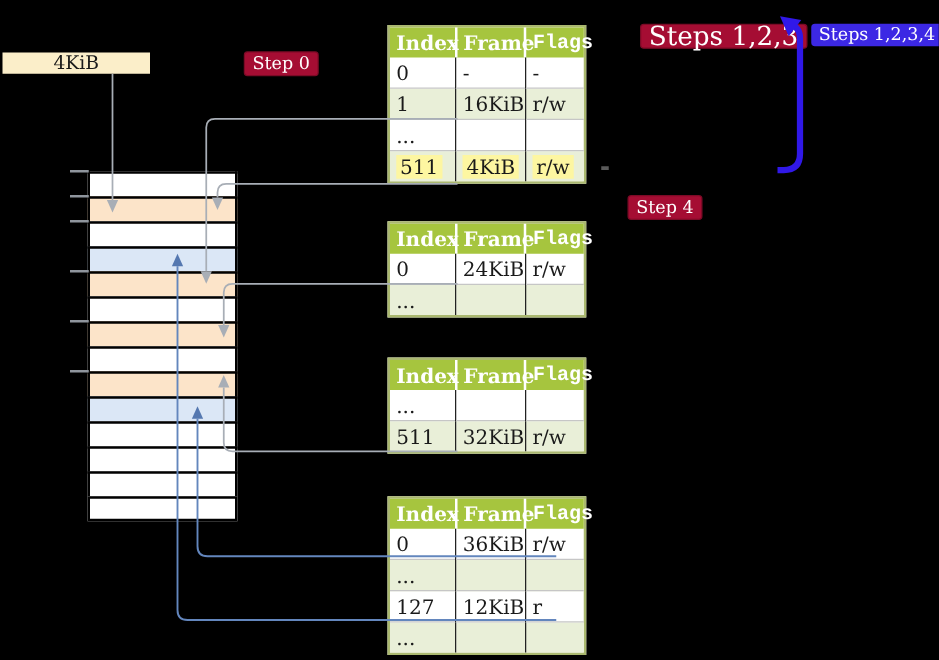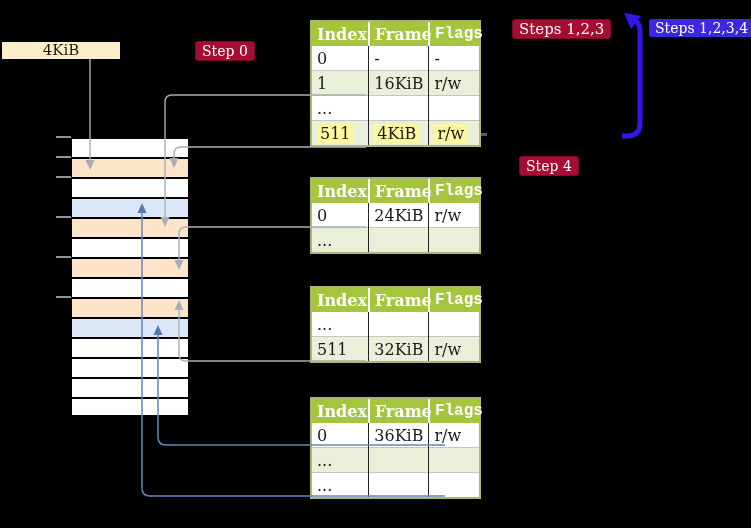--- a/index.html
+++ b/index.html
@@ -13,43 +13,43 @@
   
   .strip{position:absolute;left:70px;top:137px;width:120px;}
   .strip .row{height:20px;box-sizing:border-box;border:2px solid #000;border-bottom:none;}
   .strip .row:last-child{border-bottom:2px solid #000;}
   .c-white{background:#ffffff;}
   .c-orange{background:#fce4c9;}
   .c-blue{background:#dbe7f6;}
   .tick{position:absolute;left:56px;width:15px;height:2px;background:#8f959d;}
 
   
-  .ptable{position:absolute;left:310px;width:171px;box-sizing:border-box;
+  .ptable{position:absolute;left:310px;width:159px;box-sizing:border-box;
     border:2px solid #aab86f;background:#fff;}
   .ptable table{border-collapse:collapse;width:100%;table-layout:fixed;}
   .ptable th{background:#a6c53e;color:#fff;font-weight:bold;font-size:16px;
     text-align:left;padding:0 5px;height:24px;border-right:2px solid #fff;}
   .ptable th:last-child{border-right:none;font-family:Liberation Mono, monospace;}
   .ptable td{font-size:16px;color:#1a1a1a;padding:0 5px;height:24px;
     border-right:1px solid #222;}
   .ptable td:last-child{border-right:none;}
   .ptable tbody tr + tr td{border-top:1px solid #c6c6c6;}
   .ptable tbody tr:nth-child(even) td{background:#e9efd8;}
   .ptable col.c1{width:34%;} .ptable col.c2{width:36%;} .ptable col.c3{width:30%;}
   .hl{background:#fdf6a1;padding:0 3px;}
 
   
   .badge{position:absolute;color:#fff;font-size:14px;line-height:16px;
     padding:1px 6px;border-radius:3px;white-space:nowrap;}
   .badge.red{background:#a50d33;border:1px solid #7c0a26;}
   .badge.blue{background:#3c28e4;}
   #badge-step0{left:195px;top:41px;}
-  #badge-steps123{left:512px;top:19px;font-size:15px;}
+  #badge-steps123{left:512px;top:19px;font-size:21px;}
   #badge-steps1234{left:649px;top:19px;}
-  #badge-step4{left:519px;top:156px;}
+  #badge-step4{left:502px;top:156px;}
 
   
   .overlay{position:absolute;left:0;top:0;pointer-events:none;z-index:5;}
 </style>
 </head>
 <body>
 
 <div class="size-label">4KiB</div>
 
 <div id="badge-step0" class="badge red">Step 0</div>
@@ -197,20 +197,25 @@
         <td><span>0</span></td>
         <td><span>36KiB</span></td>
         <td><span>r/w</span></td>
       </tr>
       <tr>
         <td><span>...</span></td>
         <td><span></span></td>
         <td><span></span></td>
       </tr>
       <tr>
+        <td><span>127</span></td>
+        <td><span>12KiB</span></td>
+        <td><span>r</span></td>
+      </tr>
+      <tr>
         <td><span>...</span></td>
         <td><span></span></td>
         <td><span></span></td>
       </tr>
     </tbody>
   </table>
 </div>
 
 <svg class="overlay" width="751" height="528" viewBox="0 0 751 528">
 

